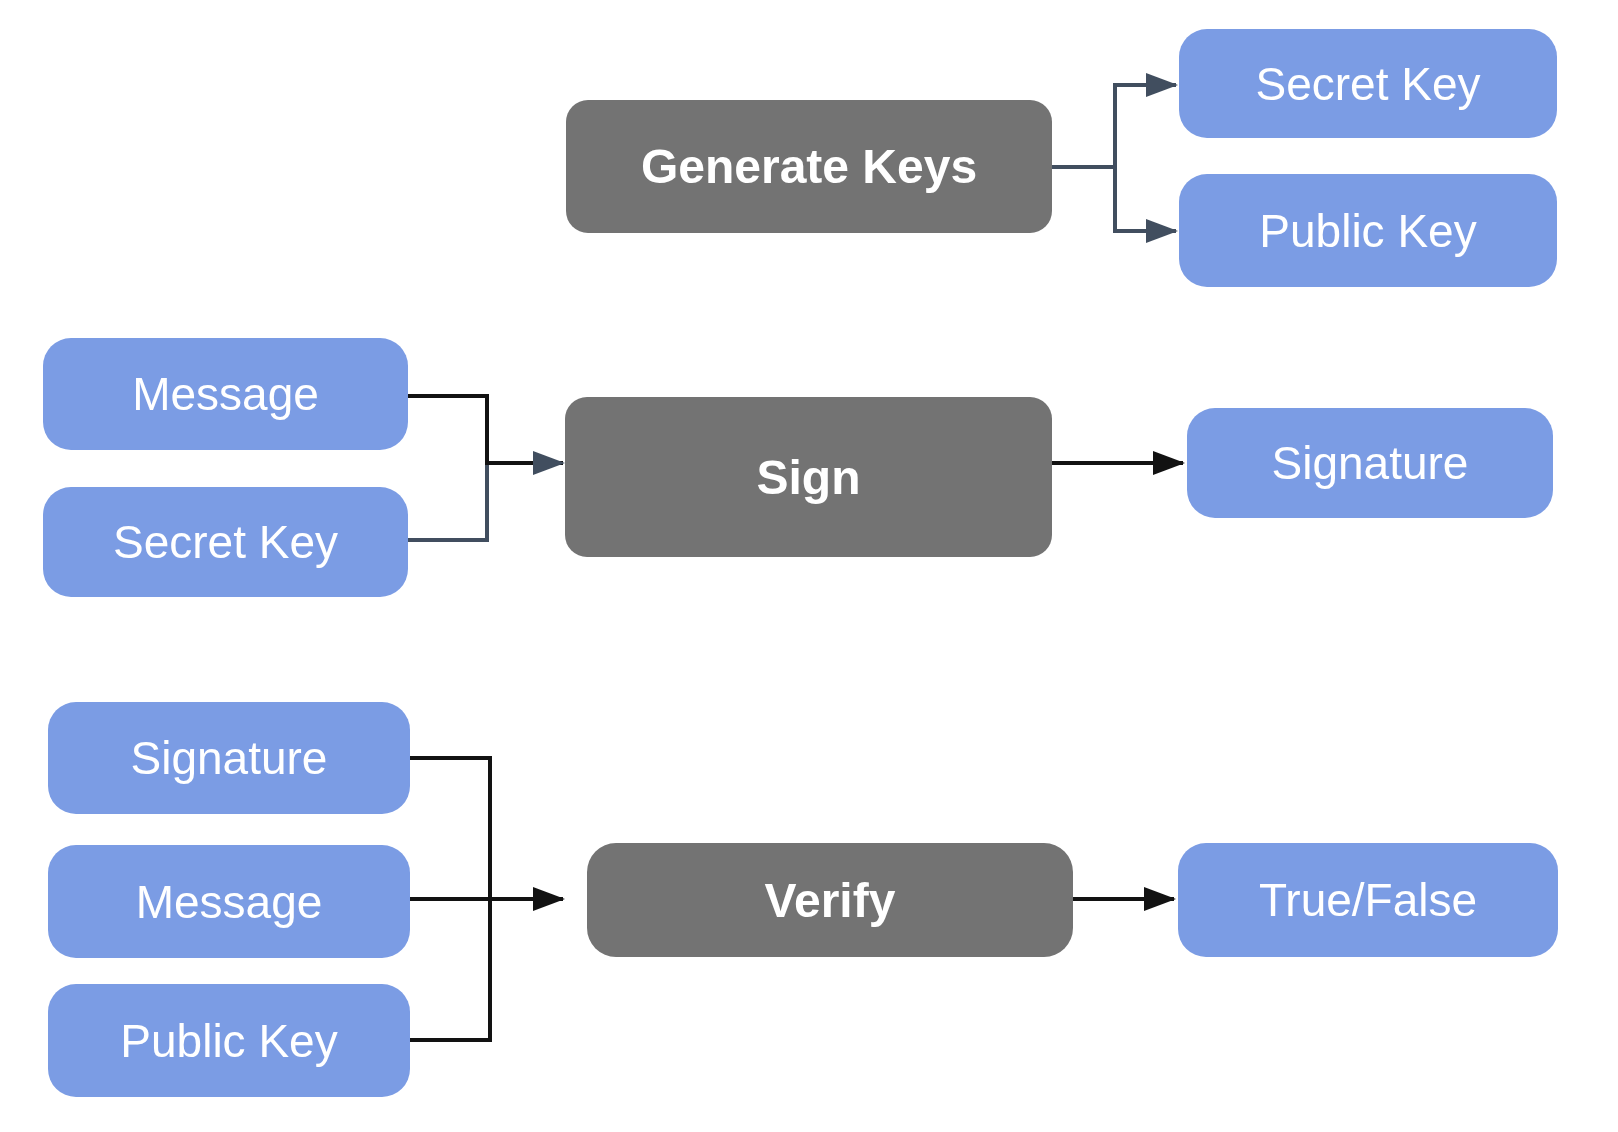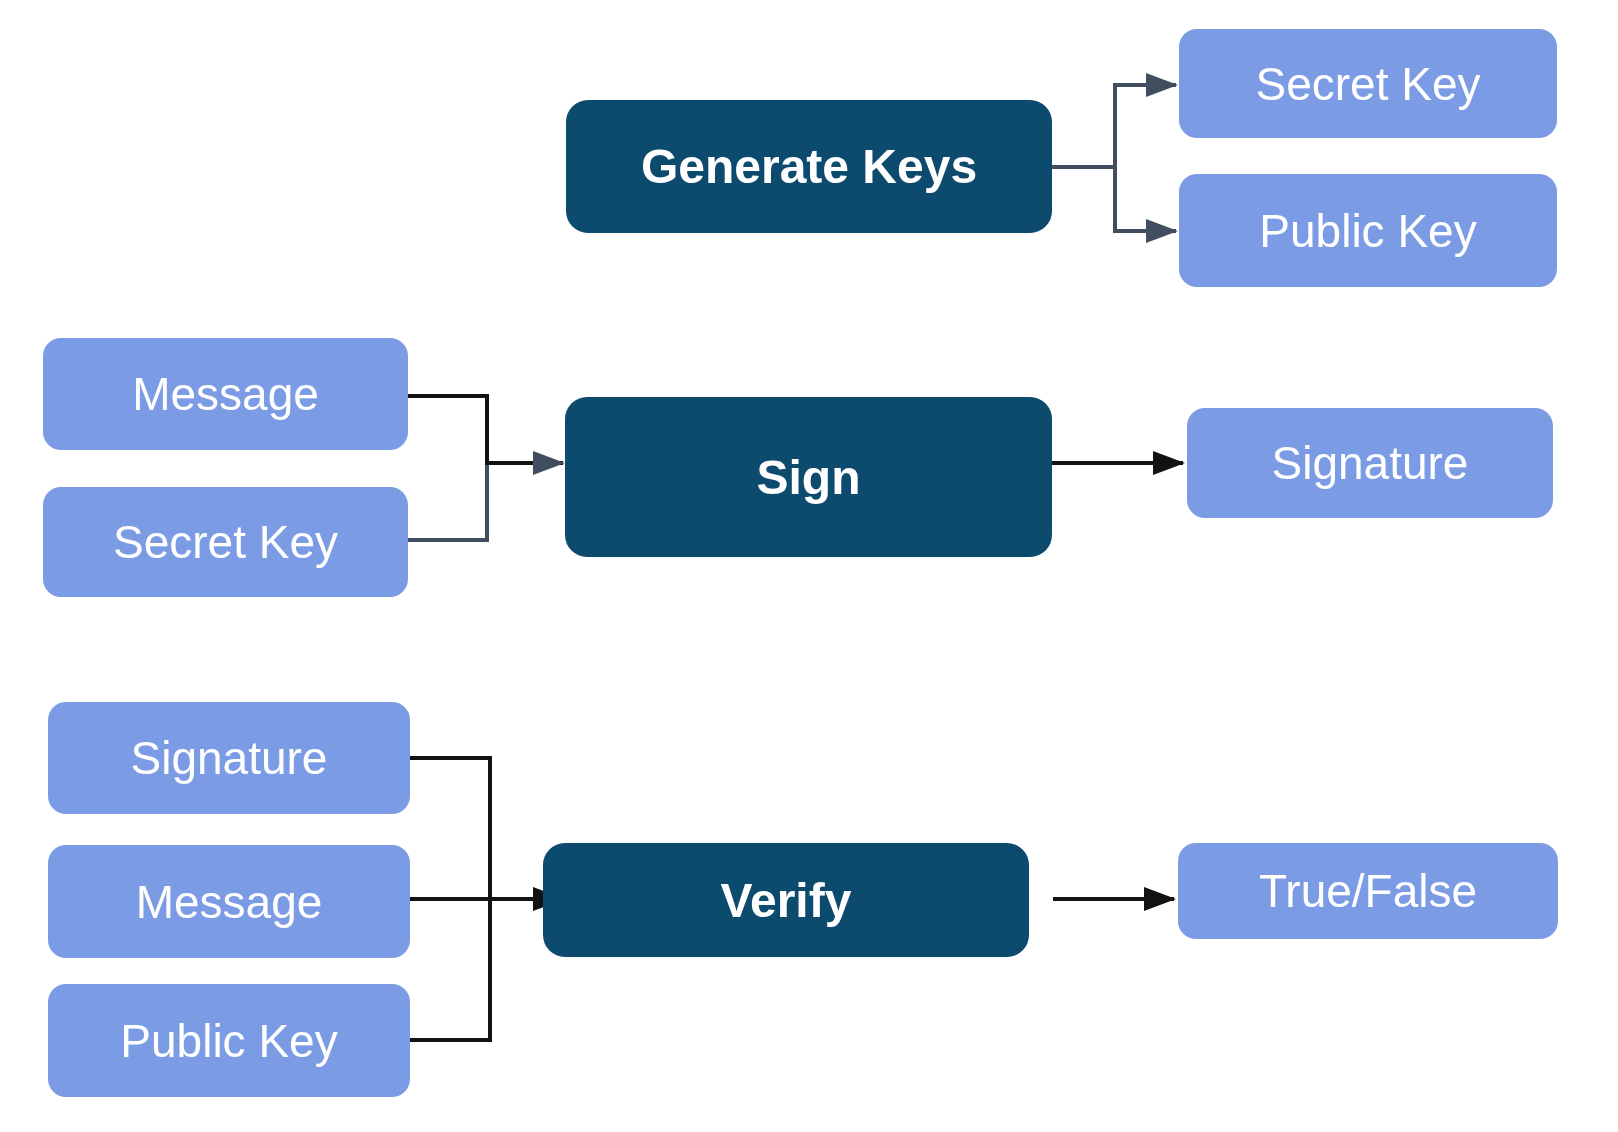--- a/index.html
+++ b/index.html
@@ -28,48 +28,48 @@
     display: flex;
     align-items: center;
     justify-content: center;
     text-align: center;
     color: #ffffff;
     box-sizing: border-box;
     white-space: nowrap;
   }
   .node-data {
     background: #7B9CE4;
-    border-radius: 18px;
+    border-radius: 28px;
     font-size: 46px;
     font-weight: 400;
   }
   .node-process {
-    background: #0c4a6e;
+    background: #737373;
     border-radius: 22px;
     font-size: 48px;
     font-weight: 700;
   }
 
   
   .n-generate-keys { left: 566px; top: 100px; width: 486px; height: 133px; }
   .n-secret-key-top { left: 1179px; top: 29px;  width: 378px; height: 109px; }
   .n-public-key-top { left: 1179px; top: 174px; width: 378px; height: 113px; }
 
   
   .n-message-mid    { left: 43px;  top: 338px; width: 365px; height: 112px; }
   .n-secret-key-mid { left: 43px;  top: 487px; width: 365px; height: 110px; }
   .n-sign           { left: 565px; top: 397px; width: 487px; height: 160px; }
   .n-signature-mid  { left: 1187px; top: 408px; width: 366px; height: 110px; }
 
   
   .n-signature-bot  { left: 48px;  top: 702px; width: 362px; height: 112px; }
   .n-message-bot    { left: 48px;  top: 845px; width: 362px; height: 113px; }
   .n-public-key-bot { left: 48px;  top: 984px; width: 362px; height: 113px; }
-  .n-verify         { left: 543px; top: 843px; width: 486px; height: 114px; }
-  .n-true-false     { left: 1178px; top: 843px; width: 380px; height: 96px; align-items: center; }
+  .n-verify         { left: 587px; top: 843px; width: 486px; height: 114px; border-radius: 29px; }
+  .n-true-false     { left: 1178px; top: 843px; width: 380px; height: 114px; align-items: center; }
 </style>
 </head>
 <body>
 
 <div class="canvas">
 
   <svg class="wires" width="1618" height="1132" viewBox="0 0 1618 1132" xmlns="http://www.w3.org/2000/svg">
     <defs>
       <marker id="arrowSlate" markerUnits="userSpaceOnUse" markerWidth="32" markerHeight="24" refX="30" refY="12" orient="auto">
         <path d="M0,0 L32,12 L0,24 Z" fill="#414E5F"></path>

